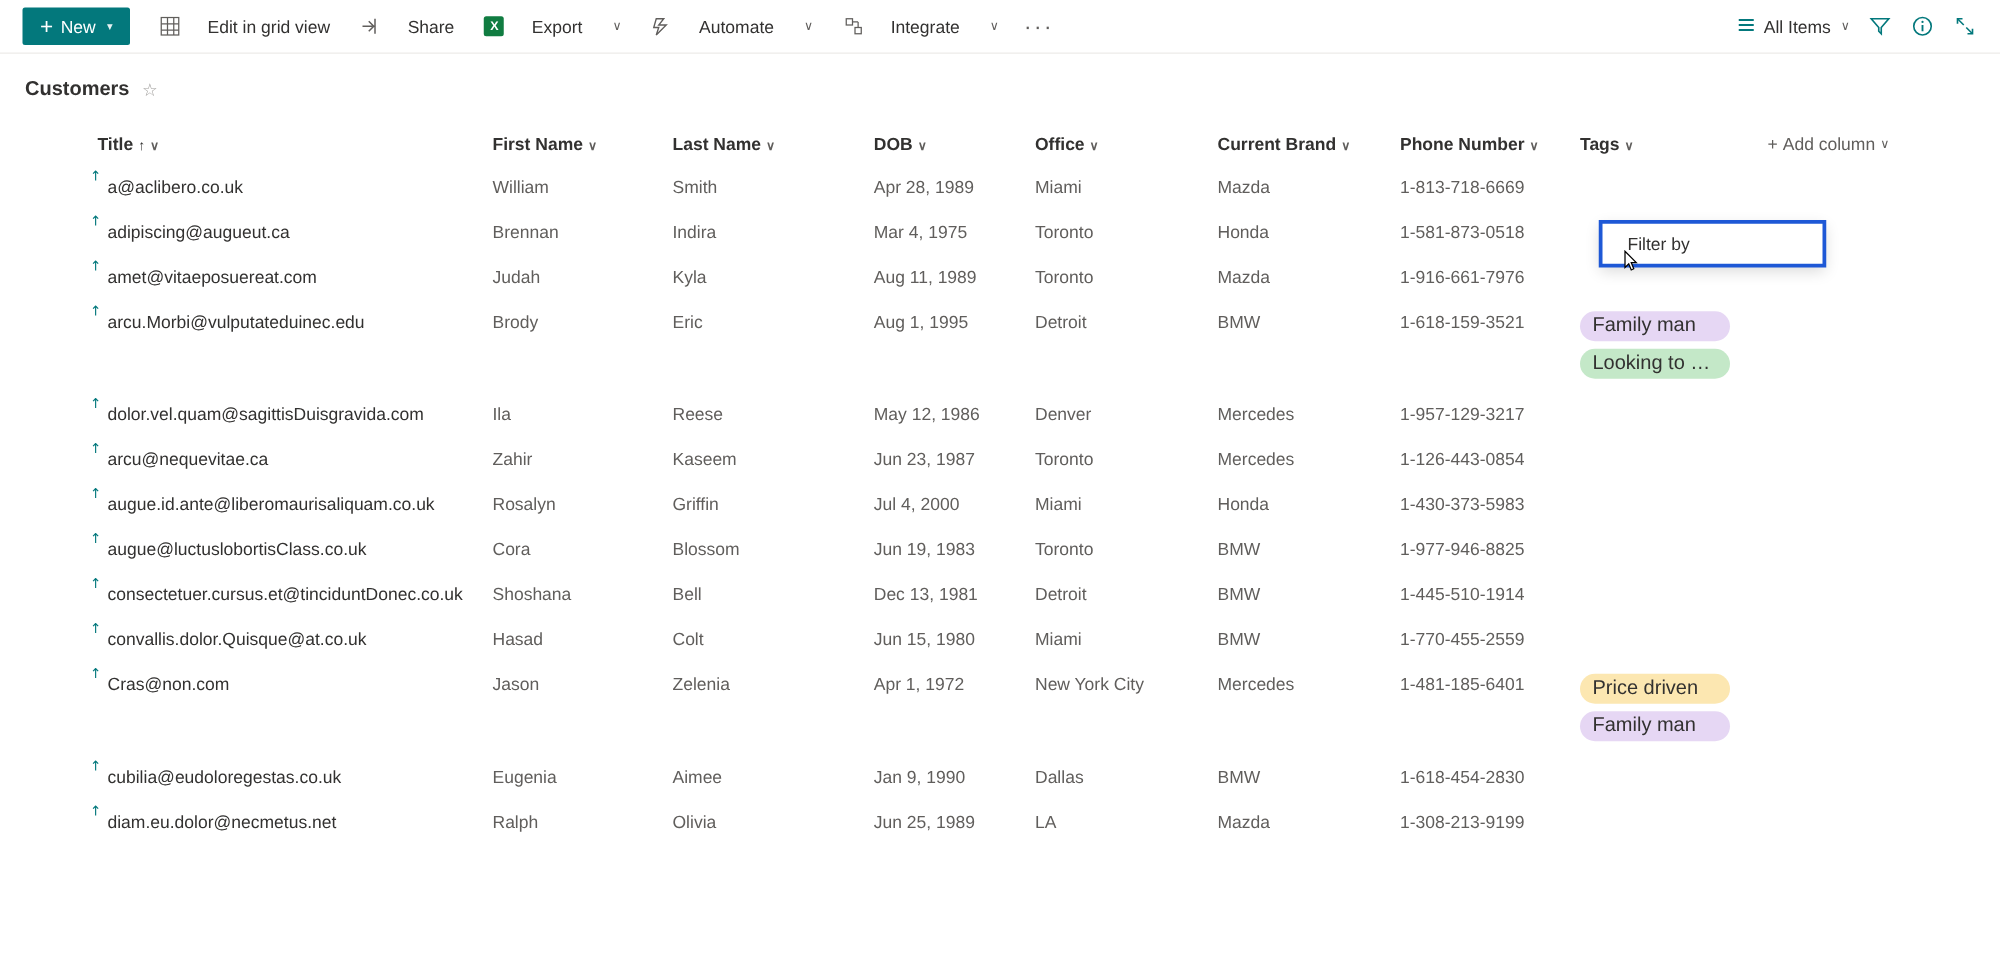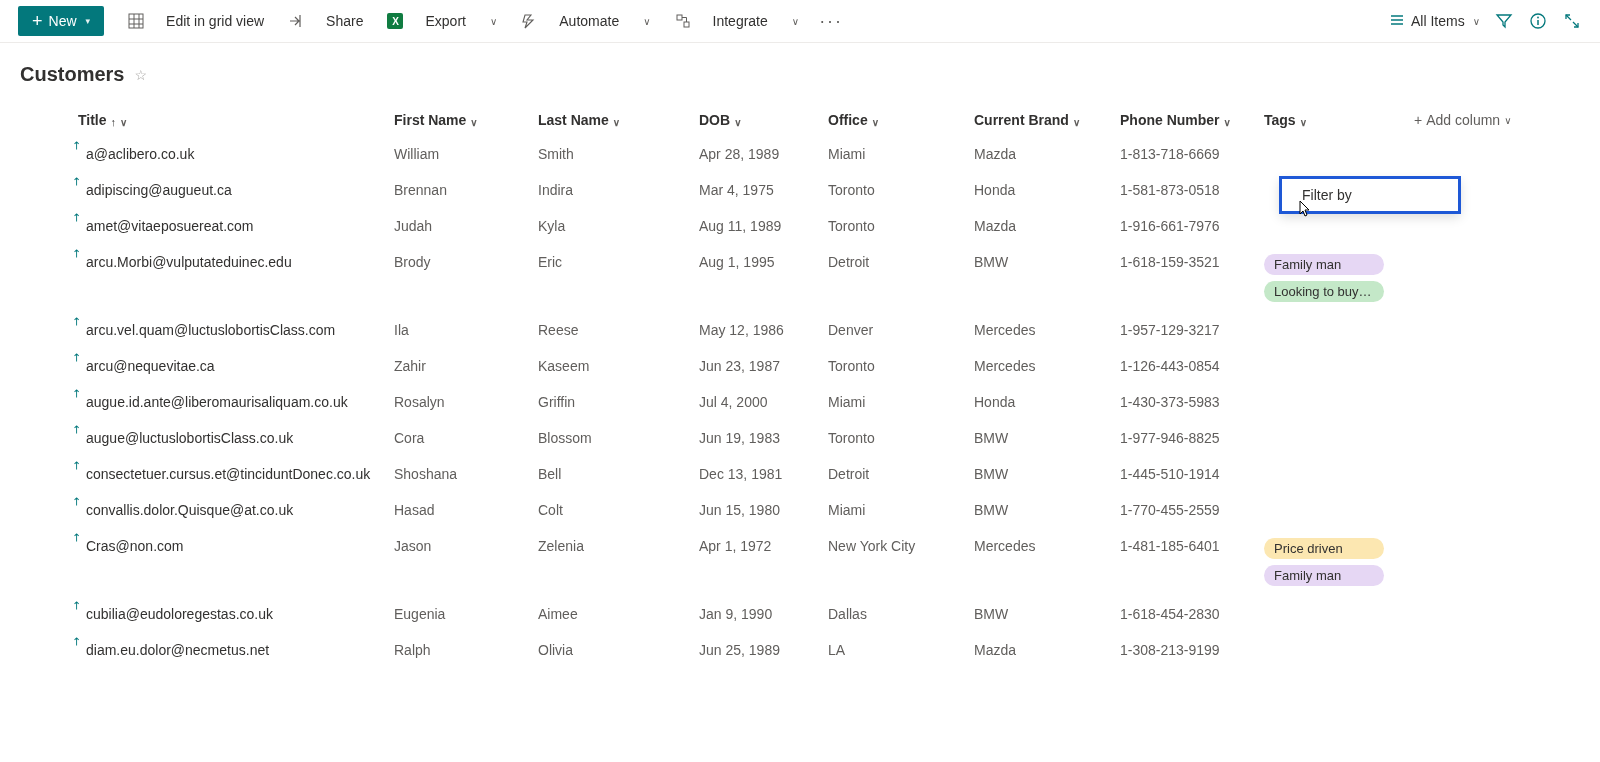--- a/index.html
+++ b/index.html
@@ -24,21 +24,21 @@
 .tb-caret { font-size: 10px; color: #605e5c; margin-left: 2px; }
 
 .excel-ic { width: 16px; height: 16px; background: #107c41; color: #fff; font-size: 10px; font-weight: bold; display: inline-flex; align-items: center; justify-content: center; border-radius: 2px; }
 
 .toolbar-right { margin-left: auto; display: flex; align-items: center; gap: 14px; }
 .view-btn { display: inline-flex; align-items: center; gap: 6px; color: #323130; cursor: pointer; }
 .right-ic { color: #03787c; cursor: pointer; width: 20px; height: 20px; display: inline-flex; align-items: center; justify-content: center; }
 
 .content { padding: 14px 20px 0 20px; }
 .list-title-row { display: flex; align-items: center; gap: 10px; margin: 6px 0 18px 0; }
-.list-title { font-size: 20px; font-weight: 600; color: #323130; }
+.list-title { font-size: 16px; font-weight: 600; color: #323130; }
 .star { color: #a19f9d; font-size: 14px; cursor: pointer; }
 
 .grid { width: 100%; }
 .header-row { display: flex; align-items: center; padding: 8px 0; }
 .row { display: flex; align-items: flex-start; padding: 10px 0; }
 
 .col-sel { width: 58px; }
 .col-title { width: 290px; padding-right: 10px; }
 .col-first { width: 144px; margin-left: 26px; }
 .col-last { width: 144px; }
@@ -54,21 +54,21 @@
 .hcell .chev { font-size: 10px; color: #605e5c; }
 .add-col { color: #605e5c; font-weight: 400; display: flex; align-items: center; gap: 4px; }
 .add-col .plus-s { font-size: 14px; }
 
 .link { color: #323130; position: relative; padding-left: 8px; }
 .link-ic { position: absolute; top: -7px; left: -6px; color: #03787c; font-size: 11px; transform: rotate(45deg) scaleX(-1); }
 
 .cell { color: #605e5c; font-size: 14px; }
 
 .tag-stack { display: flex; flex-direction: column; gap: 6px; }
-.tag { display: inline-block; padding: 3px 10px; border-radius: 12px; font-size: 13px; color: #323130; white-space: nowrap; max-width: 120px; overflow: hidden; text-overflow: ellipsis; }
+.tag { display: inline-block; padding: 3px 10px; border-radius: 12px; font-size: 16px; color: #323130; white-space: nowrap; max-width: 120px; overflow: hidden; text-overflow: ellipsis; }
 .tag-purple { background: #e6d7f4; }
 .tag-green { background: #c4e8c8; }
 .tag-yellow { background: #fce7b1; }
 
 .dropdown-menu {
   position: absolute; top: 177px; left: 1280px; width: 180px;
   background: #fff; border-radius: 2px;
   box-shadow: 0 4px 12px rgba(0,0,0,.15);
 }
 .dropdown-item { padding: 10px 22px; font-size: 14px; display: flex; align-items: center; justify-content: space-between; cursor: pointer; }
@@ -283,21 +283,21 @@
           <div class="col-tags">
             <div class="tag-stack">
               <span class="tag tag-purple">Family man</span>
               <span class="tag tag-green">Looking to buy s...</span>
             </div>
           </div>
           <div class="col-add"></div>
         </div>
         <div class="row">
           <div class="col-sel"></div>
-          <div class="col-title"><span class="link"><span class="link-ic">↗</span><span>arcu.vel.quam@luctuslobortisClass.com</span></span></div>
+          <div class="col-title"><span class="link"><span class="link-ic">↗</span><span>dolor.vel.quam@sagittisDuisgravida.com</span></span></div>
           <div class="col-first cell">Ila</div>
           <div class="col-last cell">Reese</div>
           <div class="col-dob cell">May 12, 1986</div>
           <div class="col-office cell">Denver</div>
           <div class="col-brand cell">Mercedes</div>
           <div class="col-phone cell">1-957-129-3217</div>
           <div class="col-tags">
             <div class="tag-stack"></div>
           </div>
           <div class="col-add"></div>

